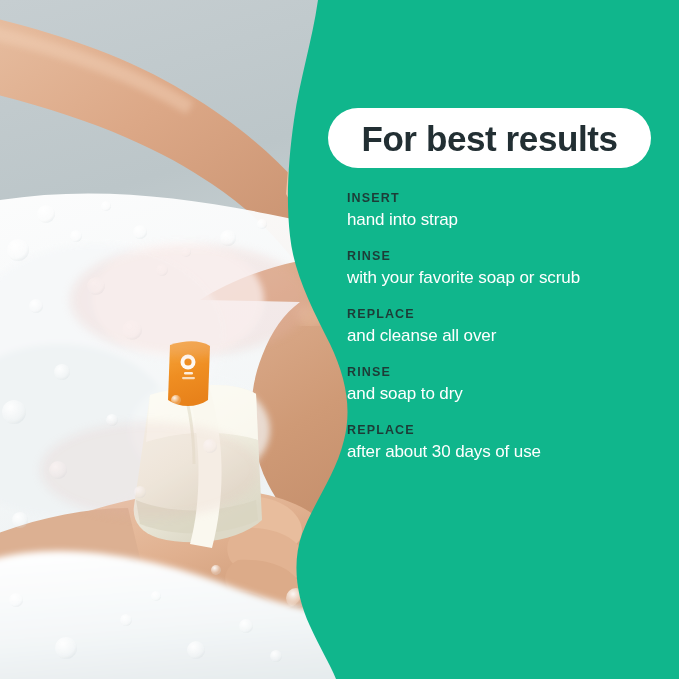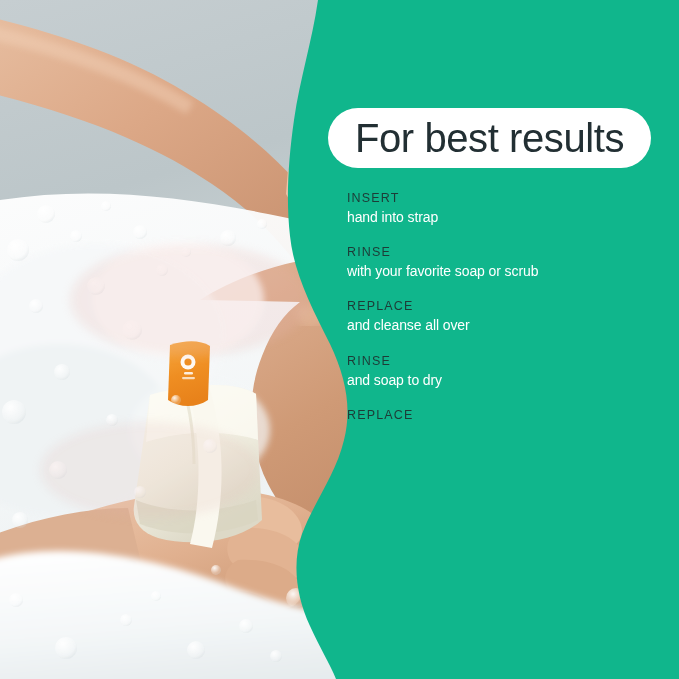--- a/index.html
+++ b/index.html
@@ -47,48 +47,48 @@
     top: 108px;
     width: 323px;
     height: 60px;
     background: #ffffff;
     border-radius: 34px;
     display: flex;
     align-items: center;
     justify-content: center;
   }
   #title-text {
-    font-size: 40px;
-    font-weight: 400;
+    font-size: 35px;
+    font-weight: 700;
     color: #222f33;
     letter-spacing: -0.4px;
     line-height: 1;
     white-space: nowrap;
     text-align: center;
   }
 
   #steps {
     position: absolute;
     left: 0;
     top: 190px;
     width: 312px;
   }
   .step { margin-bottom: 18px; }
   .step:last-child { margin-bottom: 16px; }
 
   .step-label {
     font-size: 12.5px;
-    font-weight: 400;
+    font-weight: 700;
     letter-spacing: 1.15px;
     color: #1d3c37;
     line-height: 1.35;
     margin-bottom: 2px;
   }
   .step-desc {
-    font-size: 14px;
+    font-size: 17px;
     font-weight: 400;
     color: #ffffff;
     line-height: 1.24;
     letter-spacing: -0.1px;
   }
 </style>
 </head>
 <body>
 
 <div id="stage">
@@ -314,18 +314,19 @@
         <div class="step-desc">and cleanse all over</div>
       </div>
 
       <div class="step">
         <div class="step-label">RINSE</div>
         <div class="step-desc">and soap to dry</div>
       </div>
 
       <div class="step">
         <div class="step-label">REPLACE</div>
+        <div class="step-desc">after about 30 days of use</div>
       </div>
 
     </div>
   </div>
 
 </div>
 
 </body></html>

